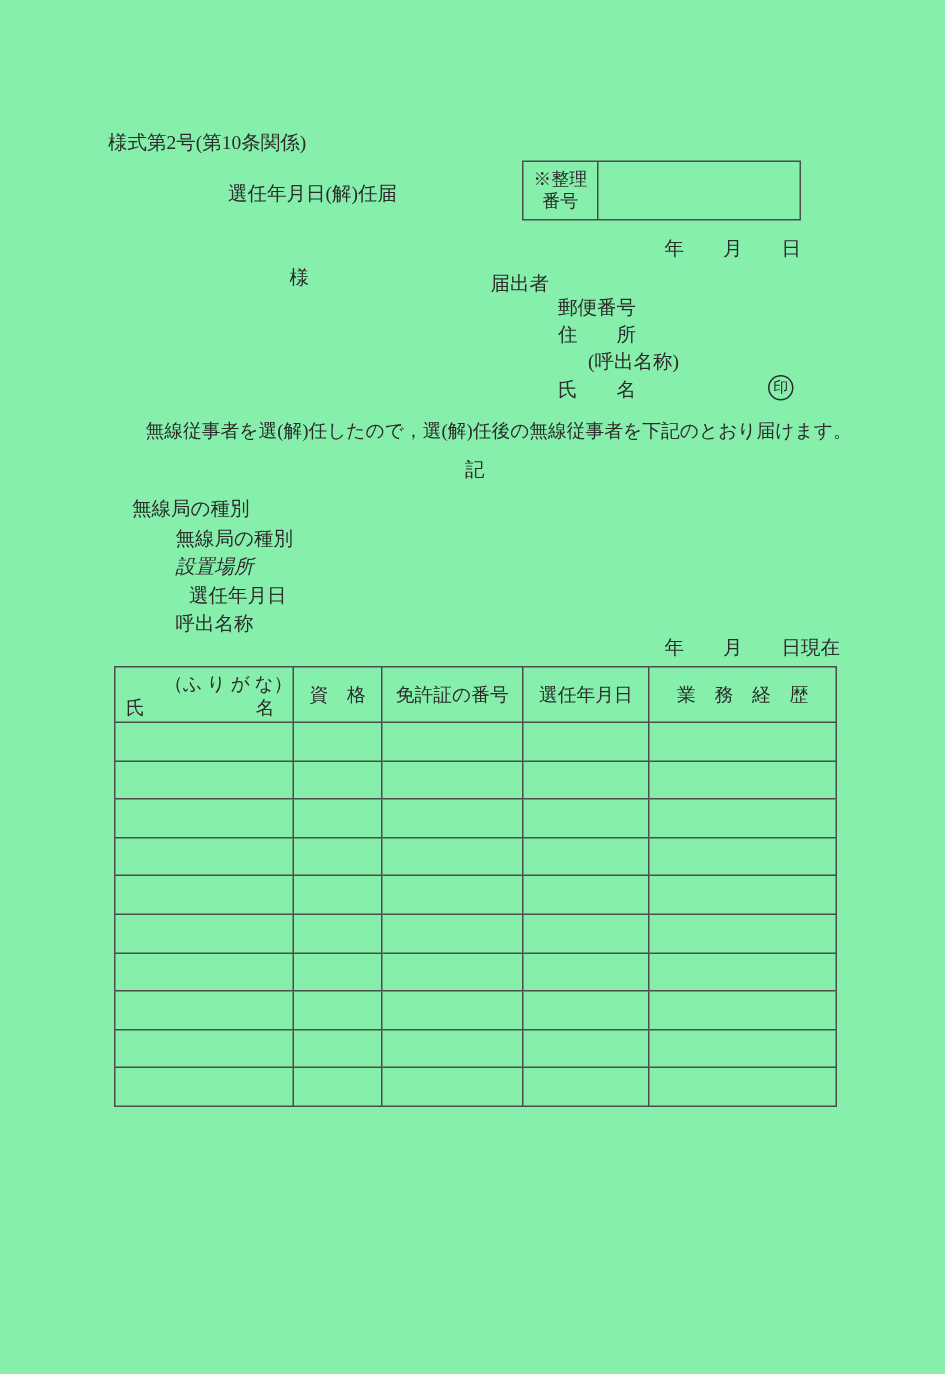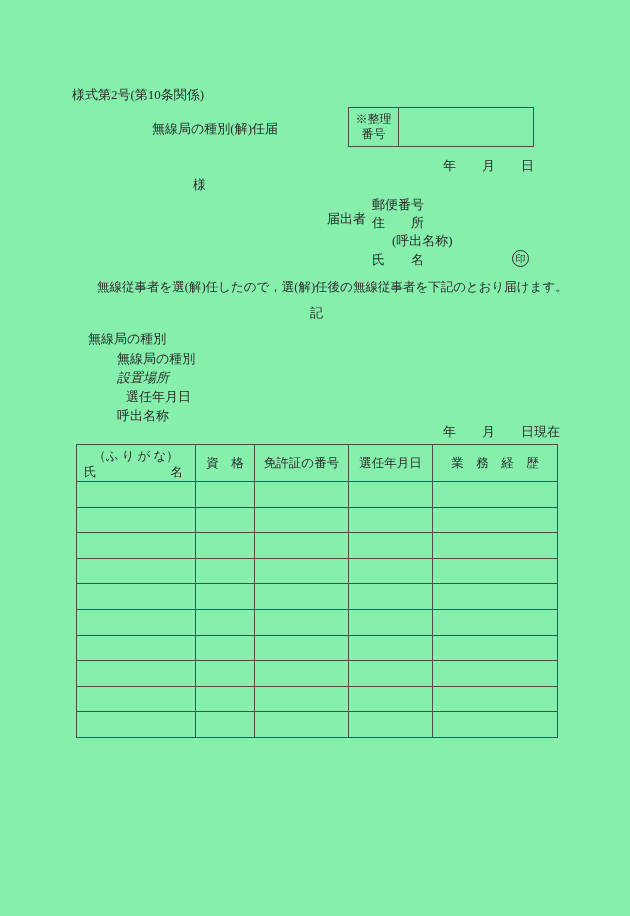--- a/index.html
+++ b/index.html
@@ -87,55 +87,55 @@
     box-sizing: border-box;
   }
   .otable th {
     height: 37px;
     font-size: 12.5px;
     vertical-align: middle;
     line-height: 16px;
   }
   .otable td { height: 25.6px; }
   .name-head .furigana {
-    text-align: center;
+    text-align: right;
     font-size: 12.5px;
     line-height: 16px;
     padding-top: 1px;
   }
   .name-head .name-row {
     display: flex;
     justify-content: space-between;
     padding: 0 12px 0 7px;
     font-size: 12.5px;
     line-height: 16px;
   }
 </style>
 </head>
 <body>
 
 <div class="page">
 
   <div class="abs" style="left:72px; top:87px;">様式第2号(第10条関係)</div>
 
-  <div class="abs" style="left:152px; top:121px;">無線局の種別(解)任届</div>
+  <div class="abs" style="left:152px; top:121px;">選任年月日(解)任届</div>
 
   <div class="refbox">
     <div class="refbox-label">
       <span>※整理</span>
       <span>番号</span>
     </div>
     <div class="refbox-value"></div>
   </div>
 
   <div class="abs" style="left:443px; top:158px;">年　　月　　日</div>
 
   <div class="abs" style="left:193px; top:177px;">様</div>
 
-  <div class="abs" style="left:327px; top:211px;">届出者</div>
+  <div class="abs" style="left:327px; top:181px;">届出者</div>
   <div class="abs" style="left:372px; top:197px;">郵便番号</div>
   <div class="abs" style="left:372px; top:215px;">住</div>
   <div class="abs" style="left:411px; top:215px;">所</div>
   <div class="abs" style="left:392px; top:233px;">(呼出名称)</div>
   <div class="abs" style="left:372px; top:252px;">氏</div>
   <div class="abs" style="left:411px; top:252px;">名</div>
   <div class="seal">
     <span>印</span>
   </div>
 

